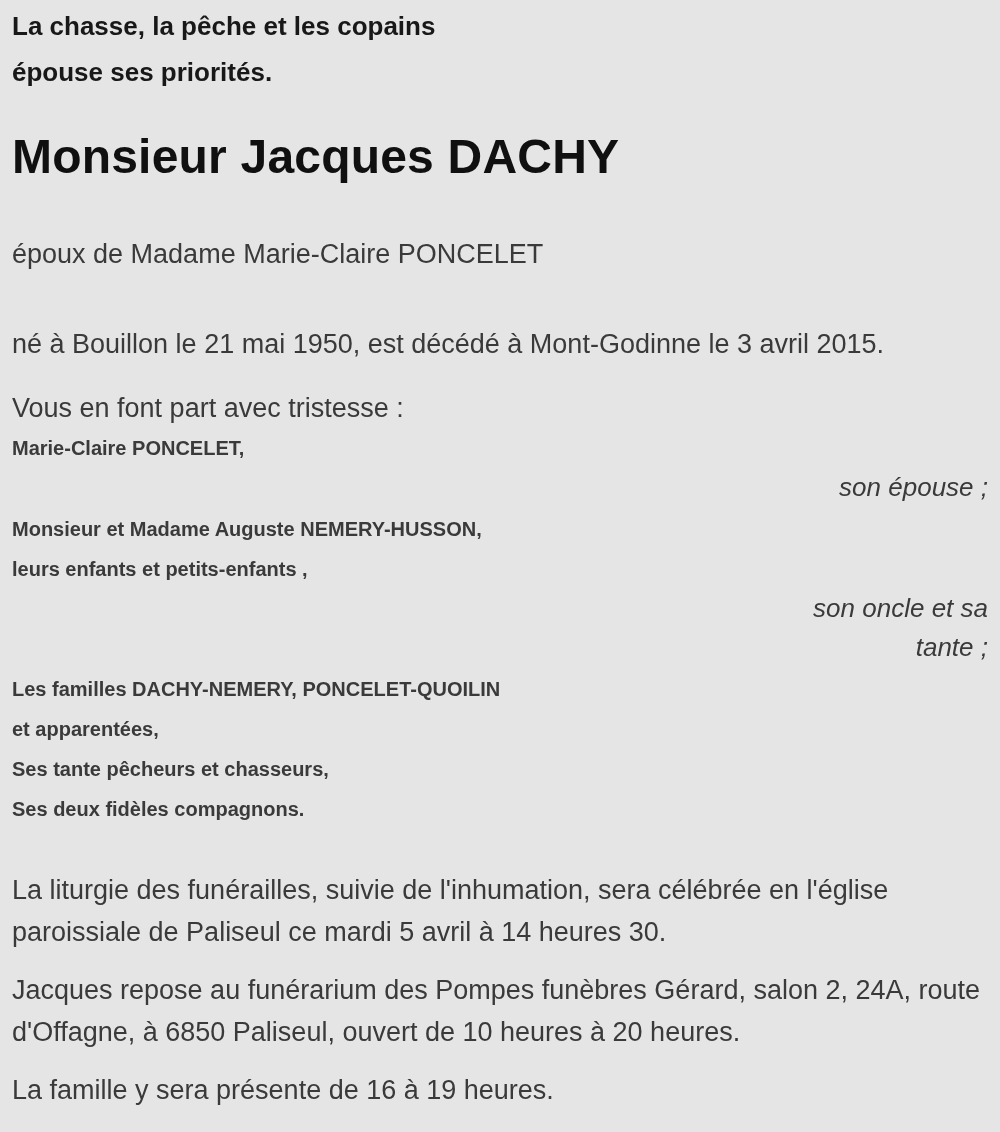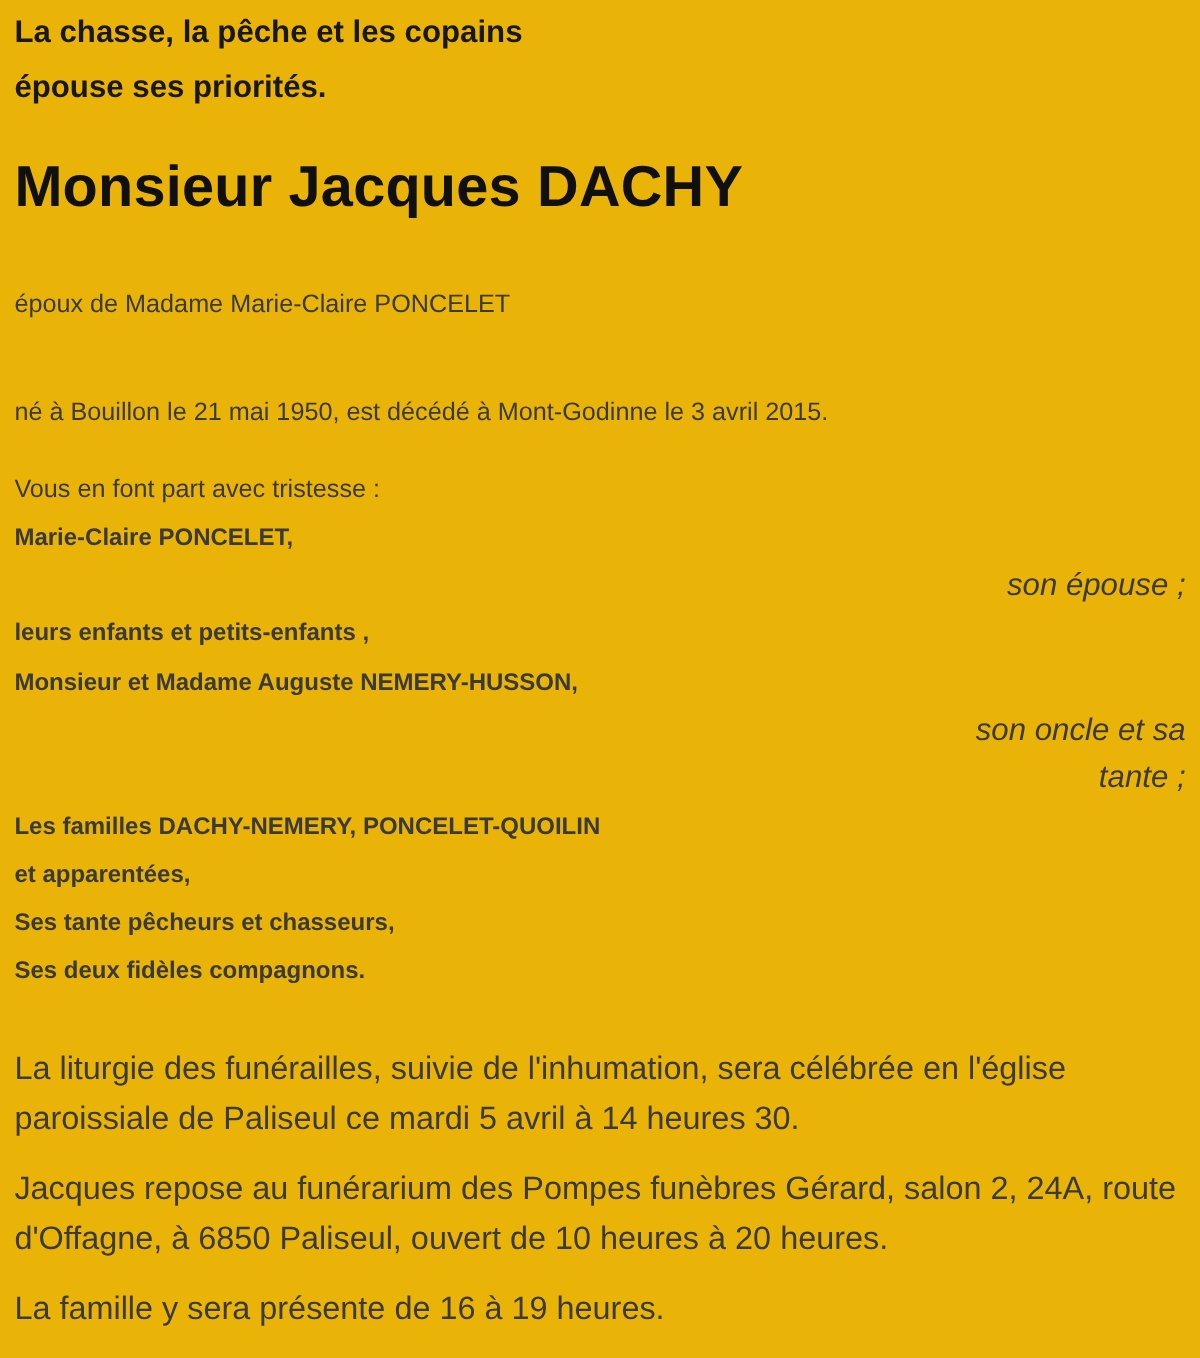--- a/index.html
+++ b/index.html
@@ -7,21 +7,21 @@
     padding: 0;
     background: #ffffff;
   }
   .page {
     position: relative;
     width: 1000px;
     height: 1132px;
     box-sizing: border-box;
     padding: 10px 12px 0 12px;
     overflow: hidden;
-    background: #eab308;
+    background: #e5e5e5;
     font-family: "Liberation Sans", "DejaVu Sans", sans-serif;
     color: #3a3a3a;
   }
   .intro p {
     margin: 0;
     font-size: 26px;
     line-height: 32px;
     font-weight: 700;
     color: #181818;
   }
@@ -31,21 +31,21 @@
   .title {
     margin: 46px 0 0 0;
     font-size: 48px;
     line-height: 46px;
     font-weight: 700;
     color: #101010;
     letter-spacing: 0.2px;
   }
   .body-line {
     margin: 0;
-    font-size: 21px;
+    font-size: 27px;
     line-height: 40px;
     color: #3a3a3a;
   }
   .spouse-line   { margin-top: 54px; }
   .birth-line    { margin-top: 50px; }
   .announce-line { margin-top: 24px; }
   .family-block  { margin-top: 0; }
   .family-line {
     margin: 0;
     font-size: 20px;
@@ -91,22 +91,22 @@
   <p class="body-line spouse-line">époux de Madame Marie-Claire PONCELET</p>
 
   <p class="body-line birth-line">né à Bouillon le 21 mai 1950, est décédé à Mont-Godinne le 3 avril 2015.</p>
 
   <p class="body-line announce-line">Vous en font part avec tristesse :</p>
 
   <div class="family-block">
     <p class="family-line">Marie-Claire PONCELET,</p>
     <p class="relation-line">son épouse ;</p>
 
+    <p class="family-line group-gap">Monsieur et Madame Auguste NEMERY-HUSSON,</p>
     <p class="family-line">leurs enfants et petits-enfants ,</p>
-    <p class="family-line group-gap">Monsieur et Madame Auguste NEMERY-HUSSON,</p>
     <p class="relation-line">son oncle et sa</p>
     <p class="relation-line">tante ;</p>
 
     <p class="family-line group-gap">Les familles DACHY-NEMERY, PONCELET-QUOILIN</p>
     <p class="family-line">et apparentées,</p>
     <p class="family-line">Ses tante pêcheurs et chasseurs,</p>
     <p class="family-line">Ses deux fidèles compagnons.</p>
   </div>
 
   <div class="para-section">

